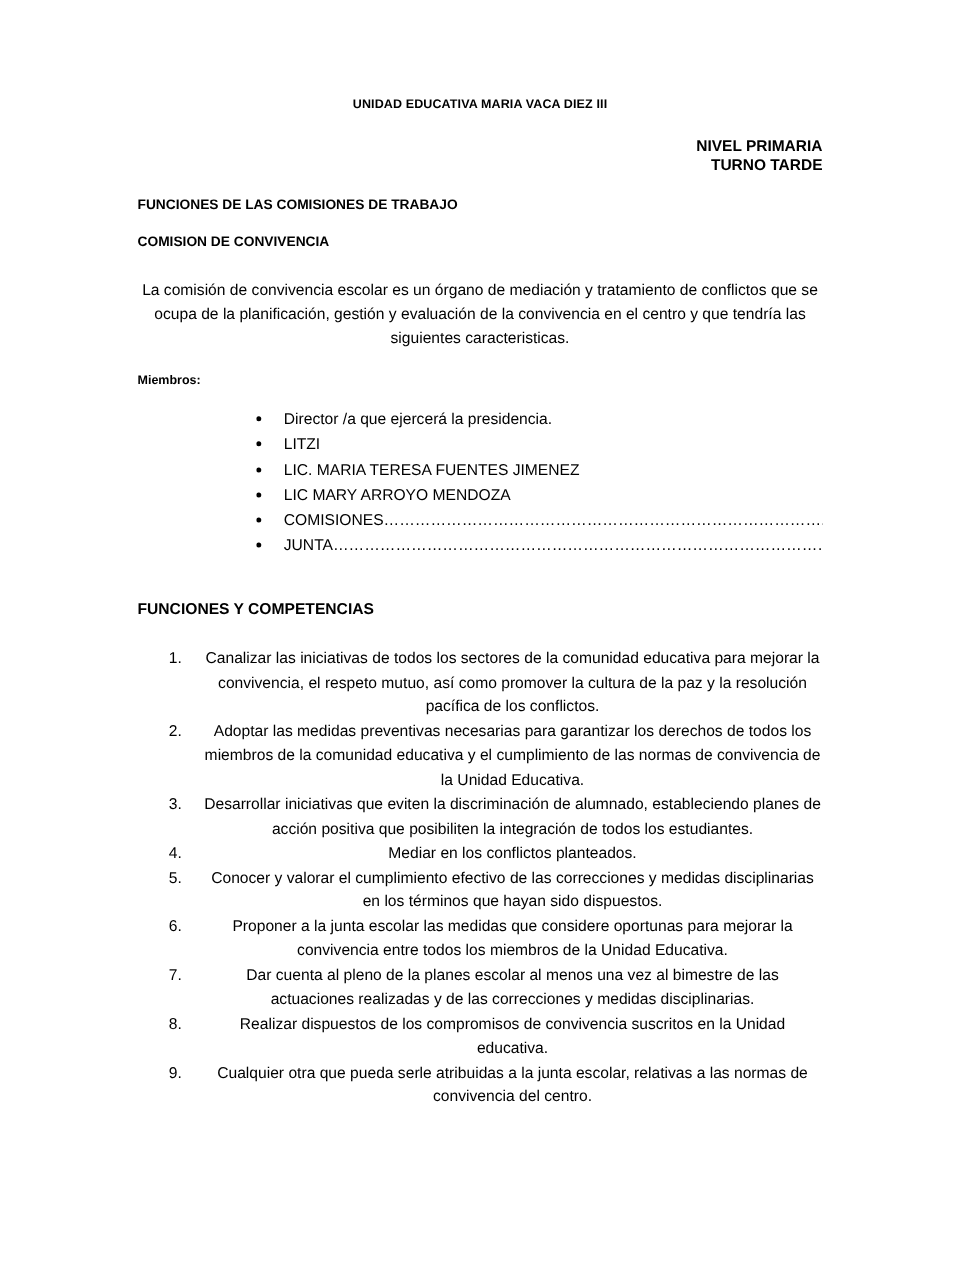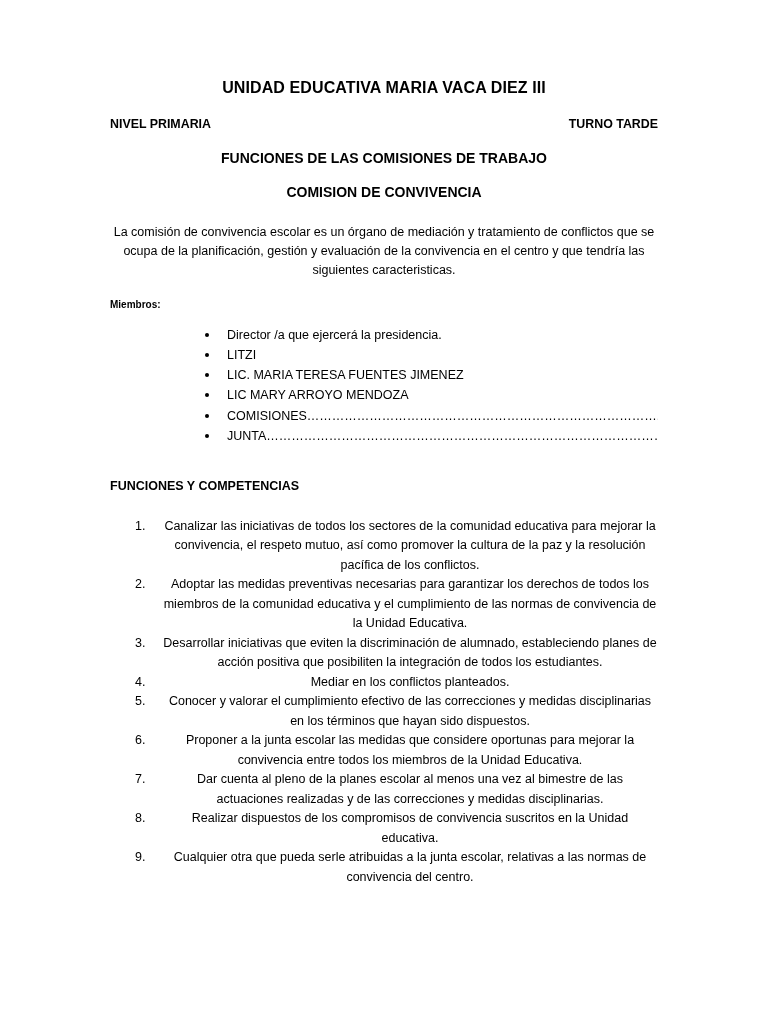--- a/index.html
+++ b/index.html
@@ -21,40 +21,41 @@
     width: 768px;
     height: 1024px;
     background: #ffffff;
     box-sizing: border-box;
     padding: 78px 110px 0 110px;
   }
 
   .doc-title {
     text-align: center;
     font-weight: bold;
-    font-size: 16px;
+    font-size: 10px;
     letter-spacing: 0.1px;
     margin: 0 0 19px 0;
     line-height: 1.25;
   }
 
   .meta-row {
     display: flex;
     justify-content: space-between;
     align-items: flex-end;
     font-weight: bold;
     font-size: 12.4px;
     margin: 0 0 17px 0;
     line-height: 1.25;
+    flex-direction: column;
   }
 
   .subtitle {
-    text-align: center;
+    text-align: left;
     font-weight: bold;
-    font-size: 14px;
+    font-size: 11px;
     margin: 0 0 17px 0;
     line-height: 1.25;
   }
   .subtitle.tight {
     margin-bottom: 21px;
   }
 
   .intro {
     font-size: 12.5px;
     line-height: 1.52;

